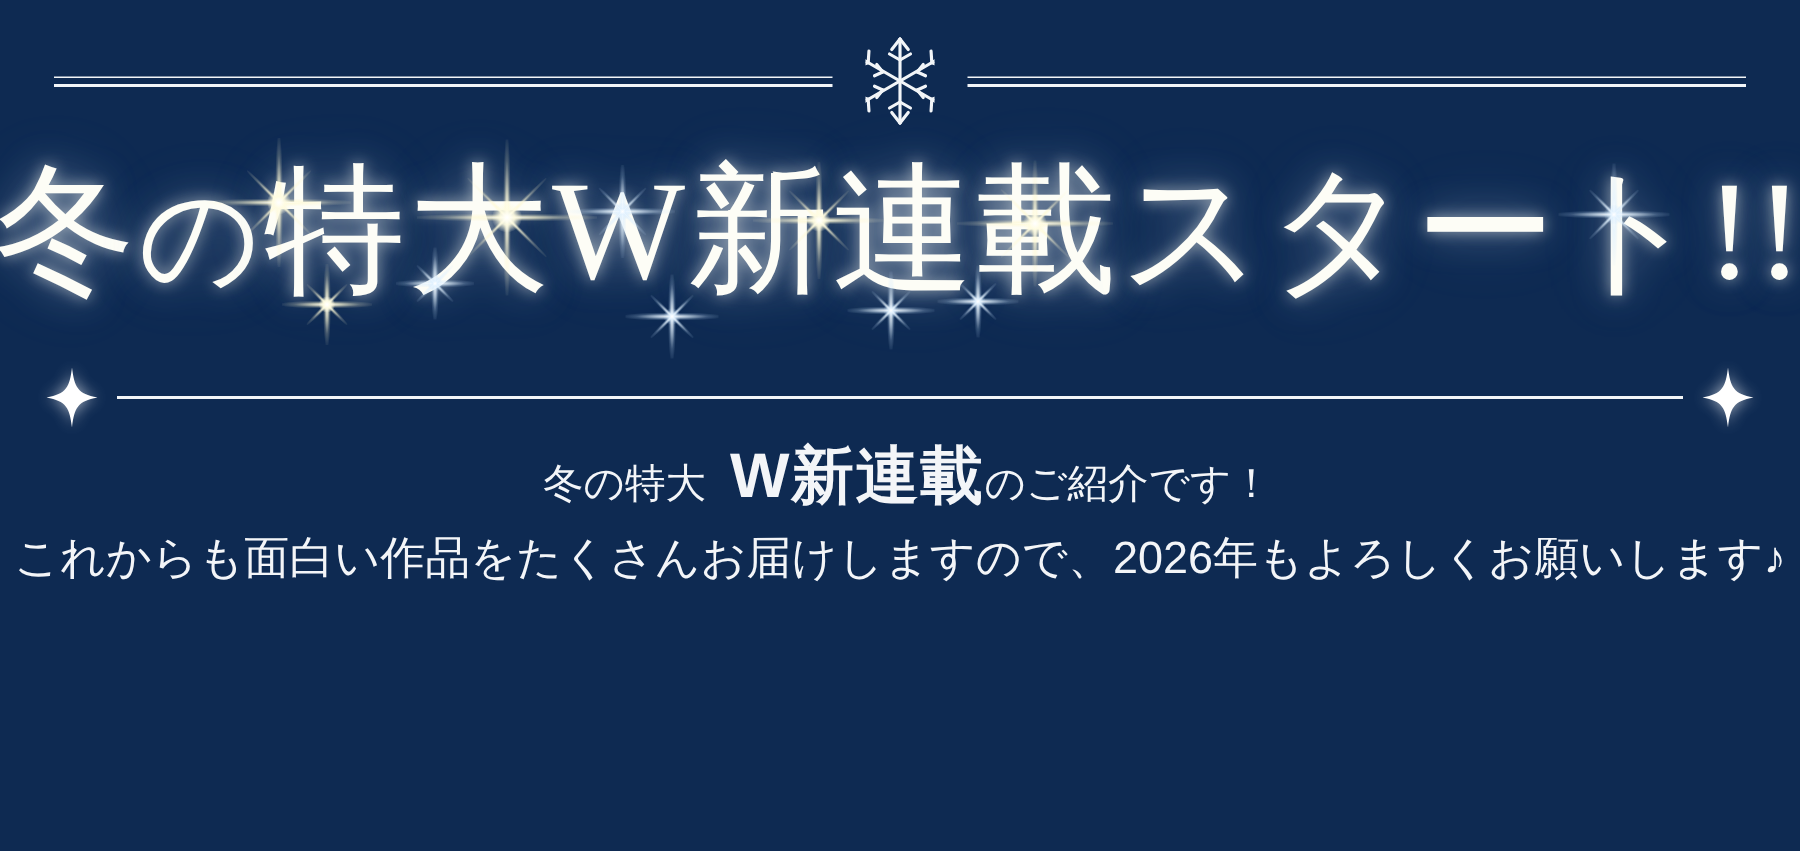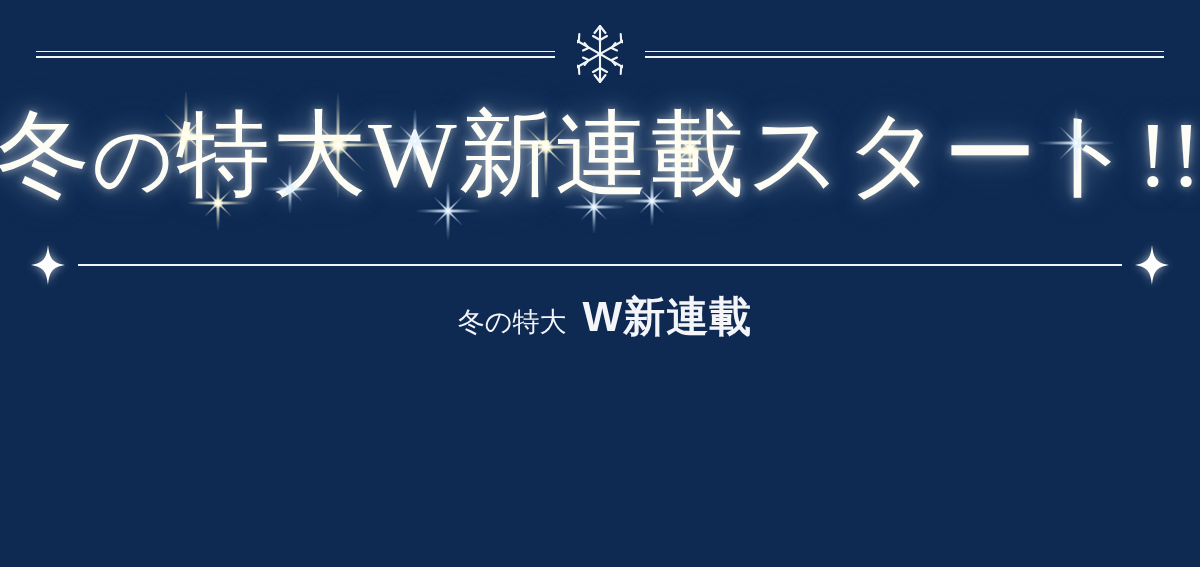--- a/index.html
+++ b/index.html
@@ -315,16 +315,18 @@
       <svg width="34" height="40" viewBox="0 0 34 40" aria-hidden="true">
         <path d="M17 0 C18.6 13.2 20.8 17.6 34 20 C20.8 22.4 18.6 26.8 17 40 C15.4 26.8 13.2 22.4 0 20 C13.2 17.6 15.4 13.2 17 0 Z" fill="#ffffff"></path>
       </svg>
     </span>
   </div>
 
   <div class="body-copy">
     <div class="line line2">
       <span class="pre">冬の特大</span>
         <span class="big">W新連載</span>
+        <span class="post">のご紹介です！</span>
     </div>
+    <div class="line line3">これからも面白い作品をたくさんお届けしますので、2026年もよろしくお願いします♪</div>
   </div>
 
 </div>
 
 </body></html>

